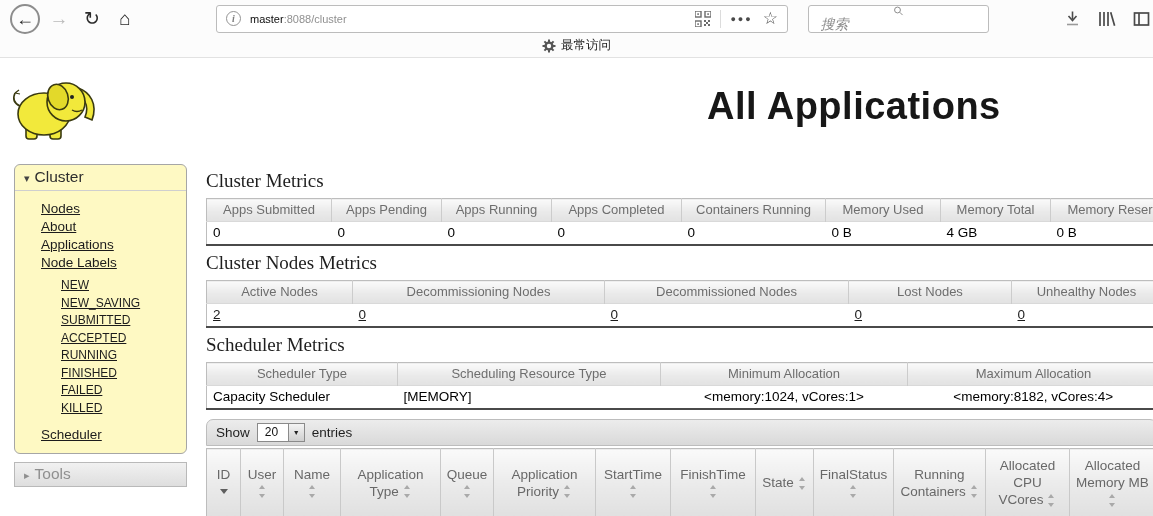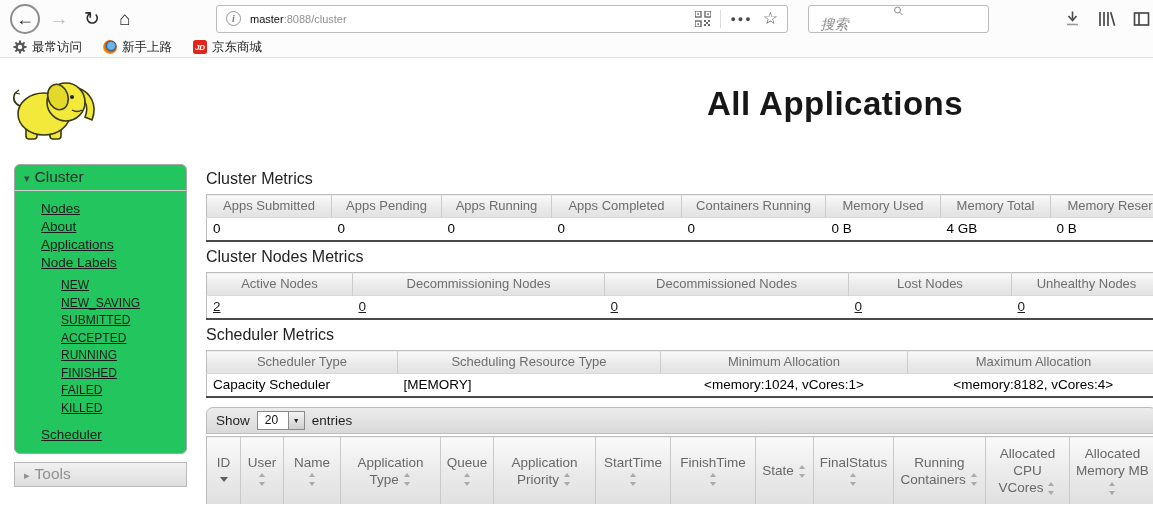--- a/index.html
+++ b/index.html
@@ -53,48 +53,48 @@
     border: none; outline: none; width: 100%; margin-left: 7px;
     font: italic 14px "Liberation Sans", sans-serif; color: #333; background: transparent;
   }
   .search-box input::placeholder { color: #8d8d8d; font-style: italic; }
   .toolbar-spacer { flex: 1; }
   .tb-right-icon { display: inline-flex; margin-left: 17px; color: #4a4a4a; }
   .tb-right-icon.clipped { margin-right: -7px; }
 
   .bookmarks-bar {
     height: 21px; background: #fcfcfc; border-bottom: 1px solid #e2e2e2;
-    display: flex; align-items: center; padding: 0 13px; gap: 21px;
+    display: flex; align-items: center; padding: 0 13px; gap: 21px; flex-direction: column;
   }
   .bookmark {
     display: inline-flex; align-items: center; gap: 5px;
     font-size: 12.5px; color: #1d1d1d; white-space: nowrap;
   }
   .firefox-icon {
     width: 14px; height: 14px; border-radius: 50%; flex: none;
     background: radial-gradient(circle at 58% 42%, #6db3e8 0 30%, #2a5d9e 42%, #e66000 50%, #f7a21a 72%, #d94f00 100%);
   }
   .jd-icon {
     width: 14px; height: 14px; border-radius: 2.5px; background: #e1251b; flex: none;
     color: #fff; font: italic bold 8px "Liberation Sans", sans-serif;
     display: inline-flex; align-items: center; justify-content: center;
   }
 
   
   .page-header { position: relative; height: 99px; background: #fff; }
   .logo { position: absolute; left: 6px; top: 6px; }
   .page-title {
     position: absolute; left: 707px; top: 27px;
-    font-size: 33px; font-weight: bold; color: #171717; letter-spacing: 0.5px;
+    font-size: 38px; font-weight: bold; color: #171717; letter-spacing: 0.5px;
   }
 
   
   .content { display: flex; align-items: flex-start; margin-top: 7px; }
   .sidebar { width: 173px; margin-left: 14px; flex: none; }
-  .cluster-box { border: 1px solid #a6a6a6; border-radius: 6px; background: #22c55e; overflow: hidden; }
+  .cluster-box { border: 1px solid #a6a6a6; border-radius: 6px; background: #fef9c3; overflow: hidden; }
   .box-title {
     padding: 3px 9px 4px; font-size: 15.5px; color: #2e2e2e;
     border-bottom: 1px solid #cfcfcf;
   }
   .box-title .tri { font-size: 11px; color: #444; margin-right: 5px; }
   .nav-links { list-style: none; padding: 8px 0 2px 26px; }
   .nav-links li { line-height: 17px; }
   .nav-links a, .sched-link a, .metric-link { color: #1c1c1c; text-decoration: underline; }
   .nav-links a { font-size: 13.5px; }
   .sub-links { list-style: none; padding: 3px 0 2px 46px; }
@@ -102,21 +102,21 @@
   .sub-links a { font-size: 12px; color: #1c1c1c; text-decoration: underline; }
   .sched-link { padding: 9px 0 11px 26px; font-size: 13.5px; }
   .tools-bar {
     margin-top: 8px; border: 1px solid #b9b9b9; border-radius: 0;
     background: linear-gradient(180deg, #f1f1f1, #dedede);
     padding: 2px 9px 3px; font-size: 15.5px; color: #8f8f8f;
   }
   .tools-bar .tri { font-size: 11px; color: #8f8f8f; margin-right: 5px; }
 
   .main { flex: 1; margin-left: 19px; min-width: 0; overflow: hidden; }
-  .section-title { font-size: 16px; font-weight: normal; color: #1f1f1f; margin: 6px 0 6px; }
+  .section-title { font-size: 19px; font-weight: normal; color: #1f1f1f; margin: 6px 0 6px; font-family: Liberation Serif, serif; }
 
   
   table { border-collapse: collapse; table-layout: fixed; background: #fff; }
   .metrics { border: 1px solid #bdbdbd; border-bottom: 2px solid #4a4a4a; }
   .metrics th {
     background: linear-gradient(180deg, #fafafa, #eaeaea 55%, #e2e2e2);
     color: #6e6e6e; font-weight: normal; font-size: 13px;
     text-align: center; padding: 2px 6px; line-height: 18px;
     border-left: 1px solid #ccc; overflow: hidden;
   }

